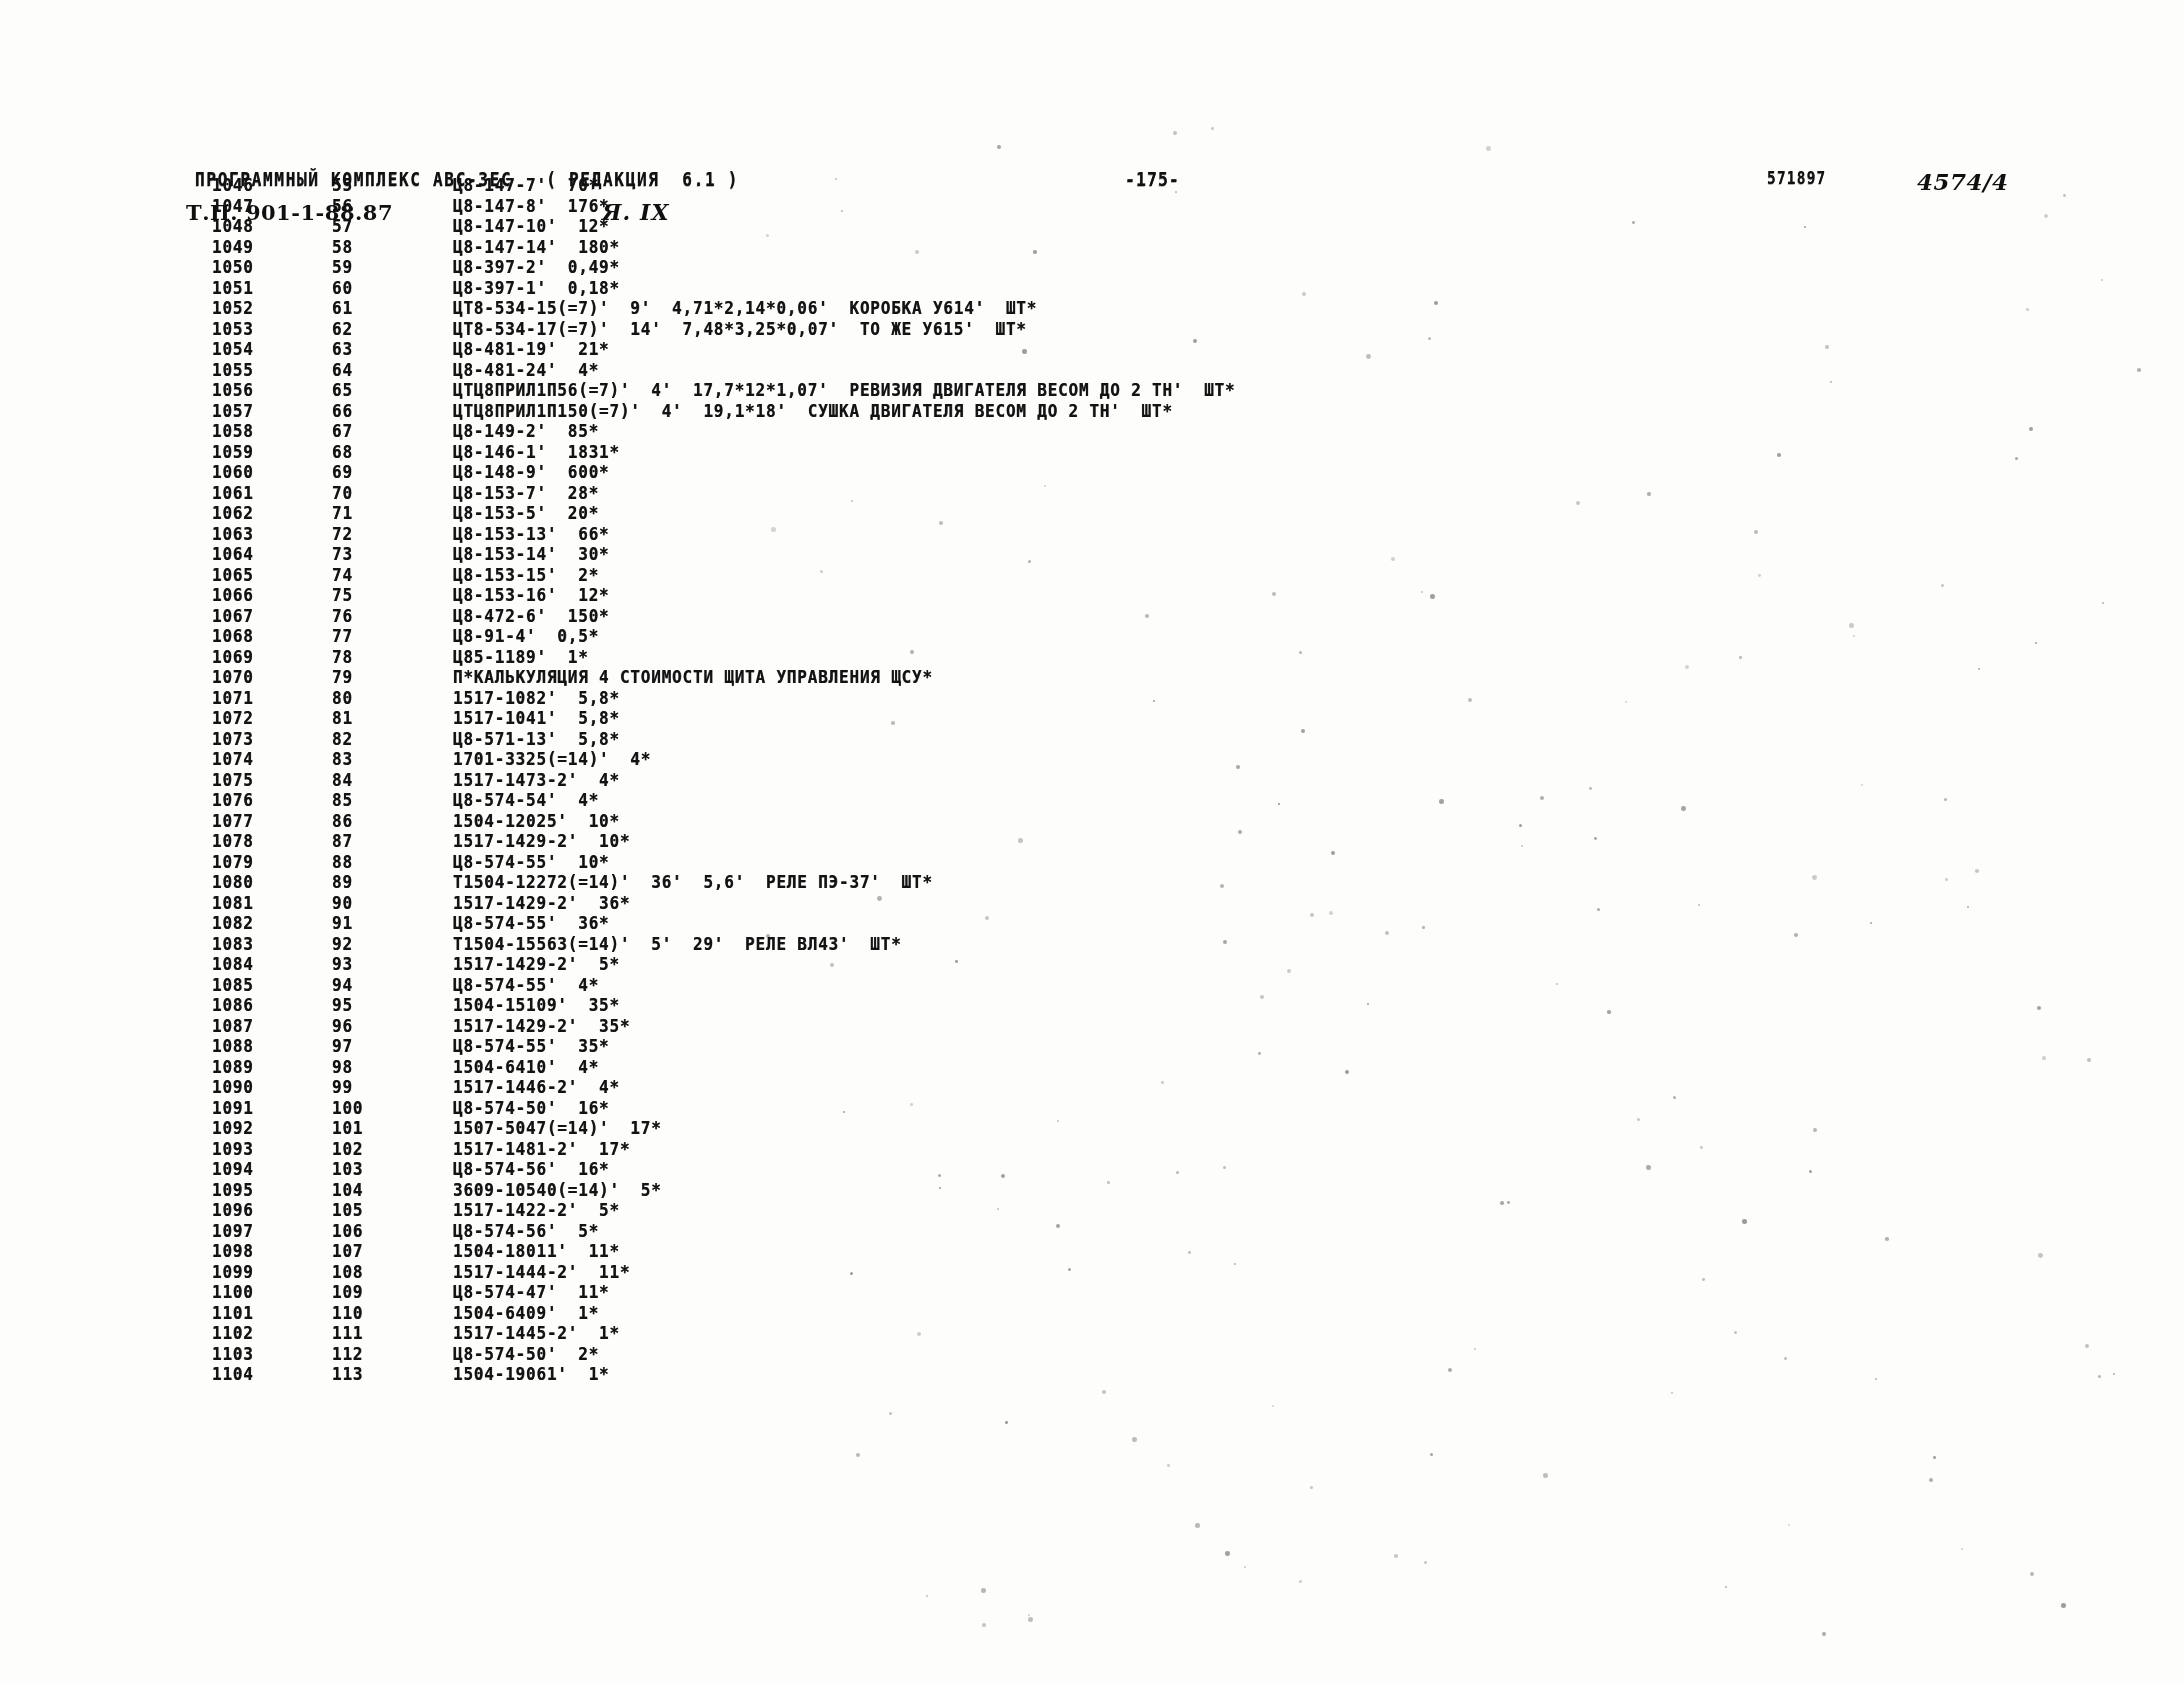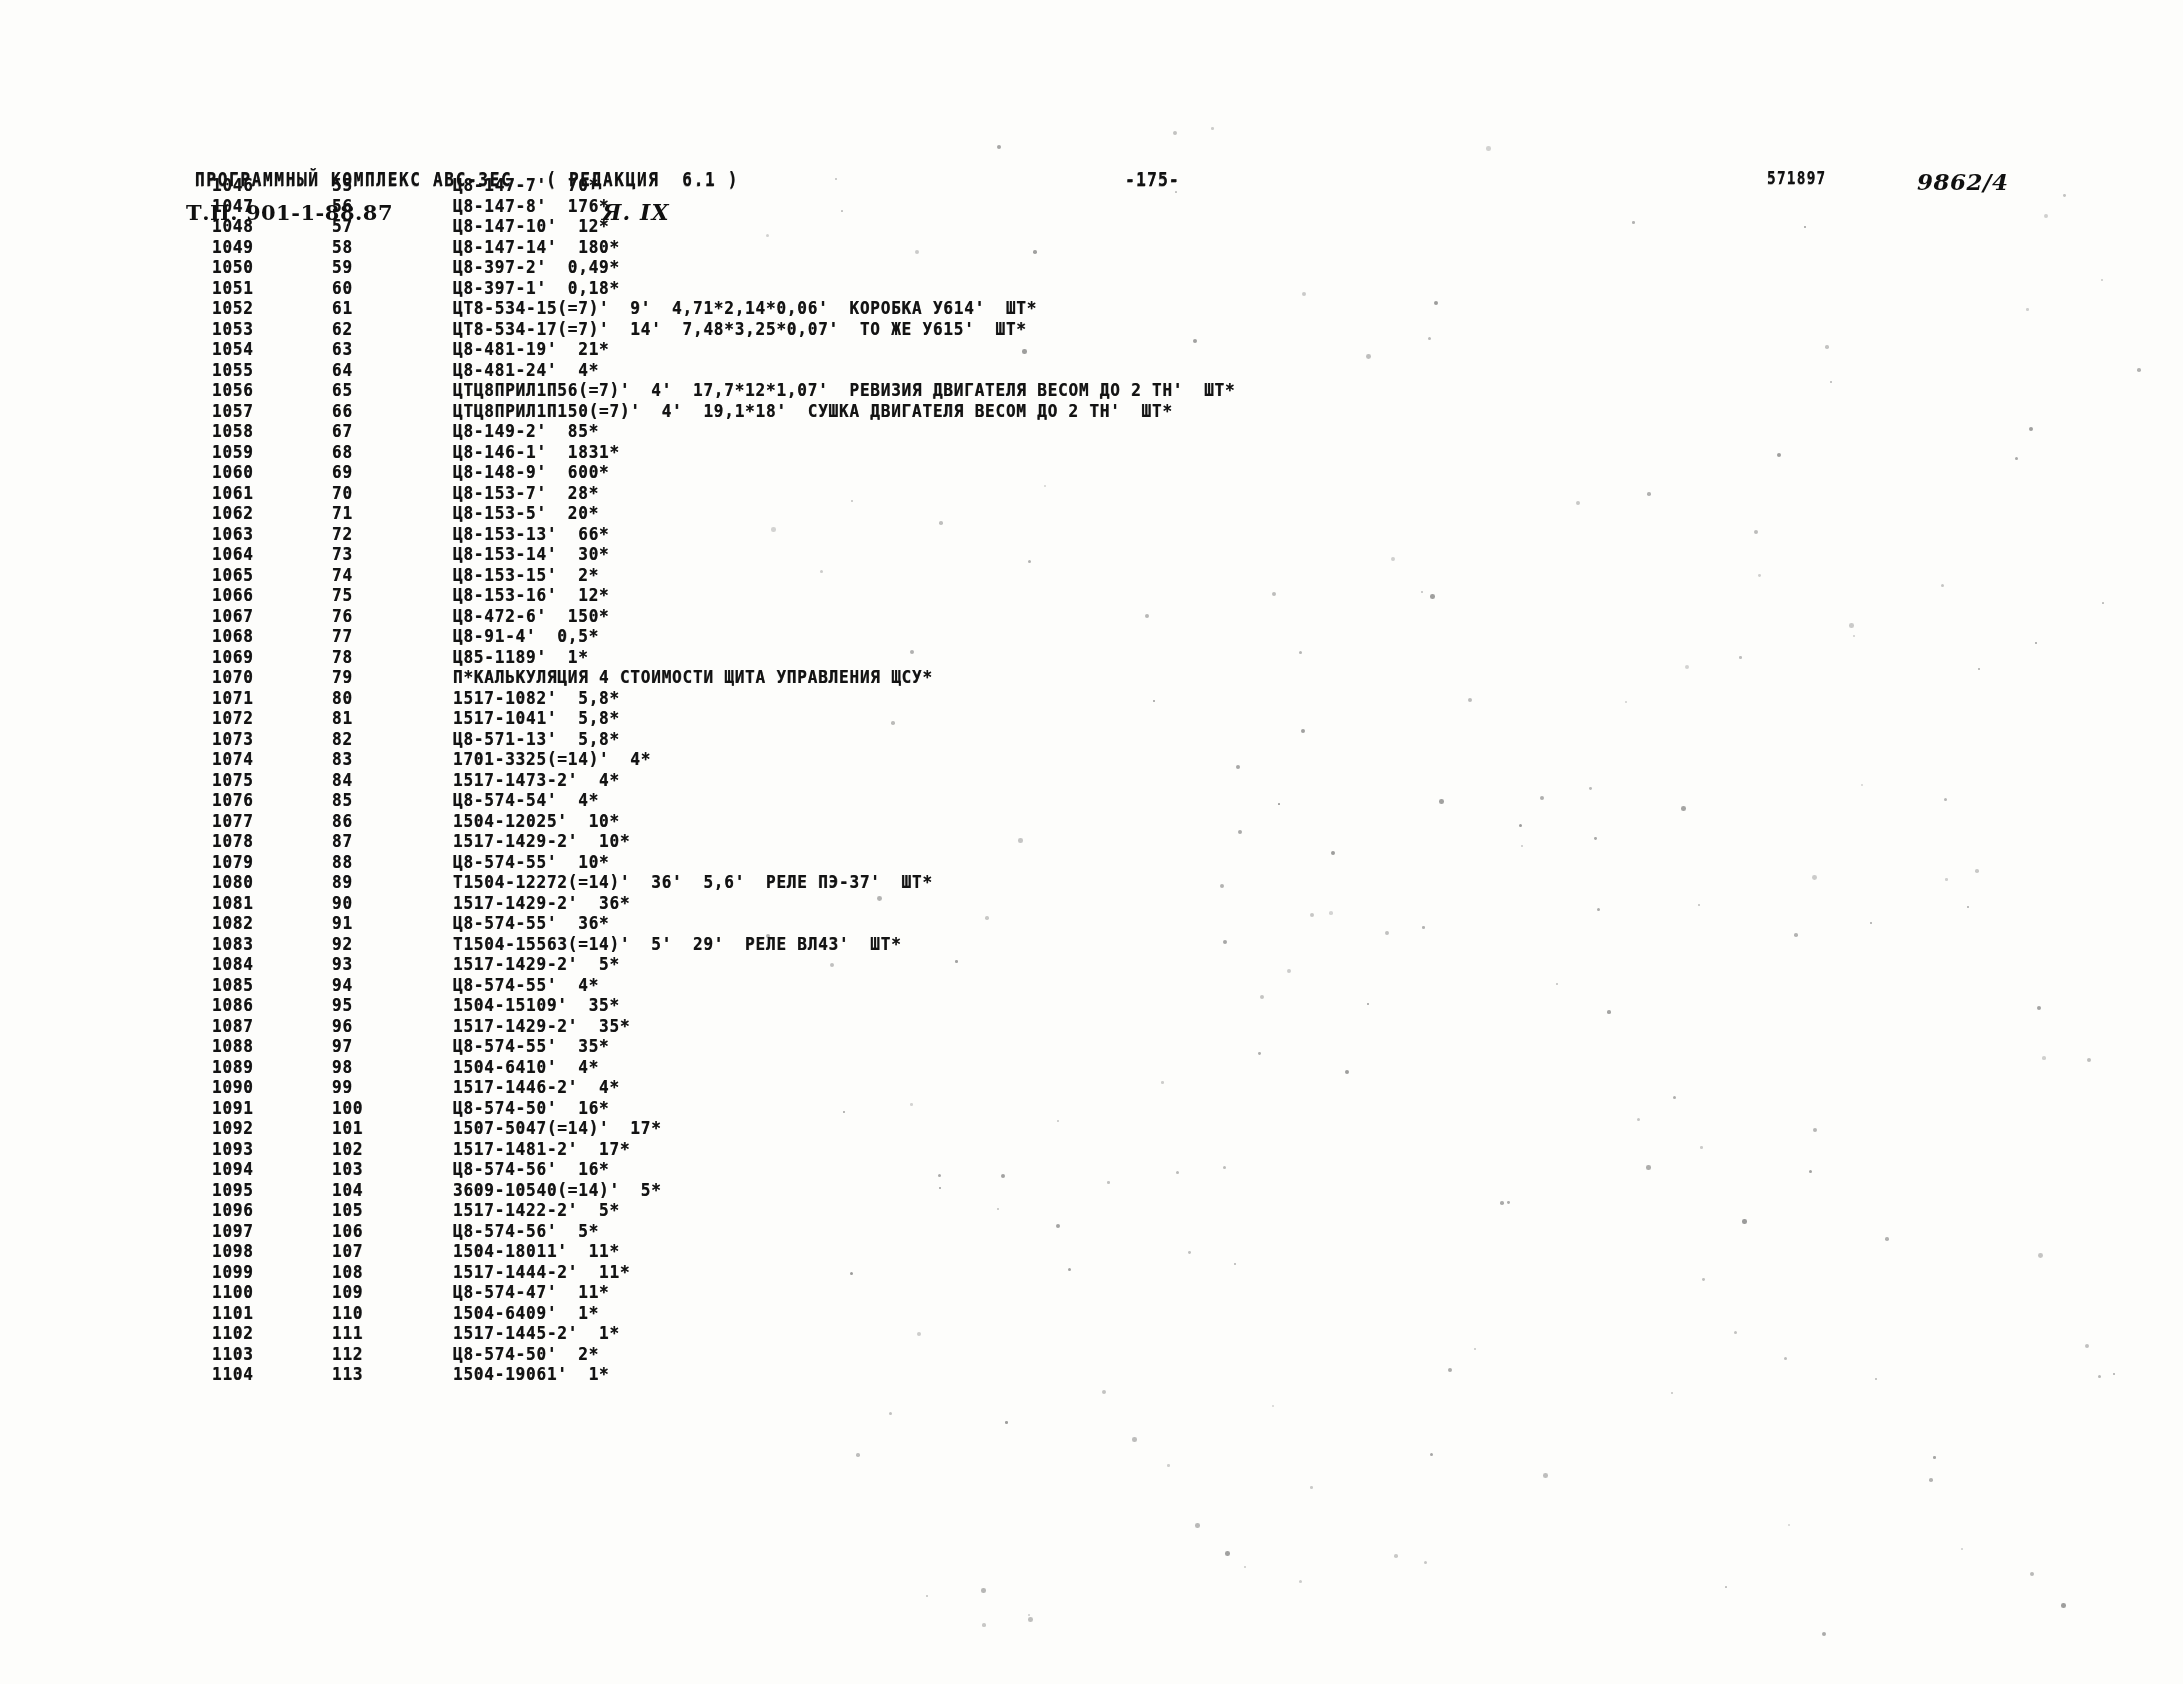--- a/index.html
+++ b/index.html
@@ -292,21 +292,21 @@
     <div class="hdr-printed" id="header-title">ПРОГРАММНЫЙ КОМПЛЕКС АВС-3ЕС   ( РЕДАКЦИЯ  6.1 )</div>
 
     <div class="hdr-printed" id="header-page-no">-175-</div>
 
     <div class="hdr-printed" id="header-code">571897</div>
 
     <div class="hand" id="hand-tp">Т.П. 901-1-88.87</div>
 
     <div class="hand" id="hand-section">Я. IX</div>
 
-    <div class="hand" id="hand-archive">9862/4</div>
+    <div class="hand" id="hand-archive">4574/4</div>
   </div>
 
   <div id="listing">
       <div class="listing-row"><span class="col-seq">1046</span><span class="col-idx">55</span><span class="col-body">Ц8-147-7'  70*</span></div>
       <div class="listing-row"><span class="col-seq">1047</span><span class="col-idx">56</span><span class="col-body">Ц8-147-8'  176*</span></div>
       <div class="listing-row"><span class="col-seq">1048</span><span class="col-idx">57</span><span class="col-body">Ц8-147-10'  12*</span></div>
       <div class="listing-row"><span class="col-seq">1049</span><span class="col-idx">58</span><span class="col-body">Ц8-147-14'  180*</span></div>
       <div class="listing-row"><span class="col-seq">1050</span><span class="col-idx">59</span><span class="col-body">Ц8-397-2'  0,49*</span></div>
       <div class="listing-row"><span class="col-seq">1051</span><span class="col-idx">60</span><span class="col-body">Ц8-397-1'  0,18*</span></div>
       <div class="listing-row"><span class="col-seq">1052</span><span class="col-idx">61</span><span class="col-body">ЦТ8-534-15(=7)'  9'  4,71*2,14*0,06'  КОРОБКА У614'  ШТ*</span></div>

